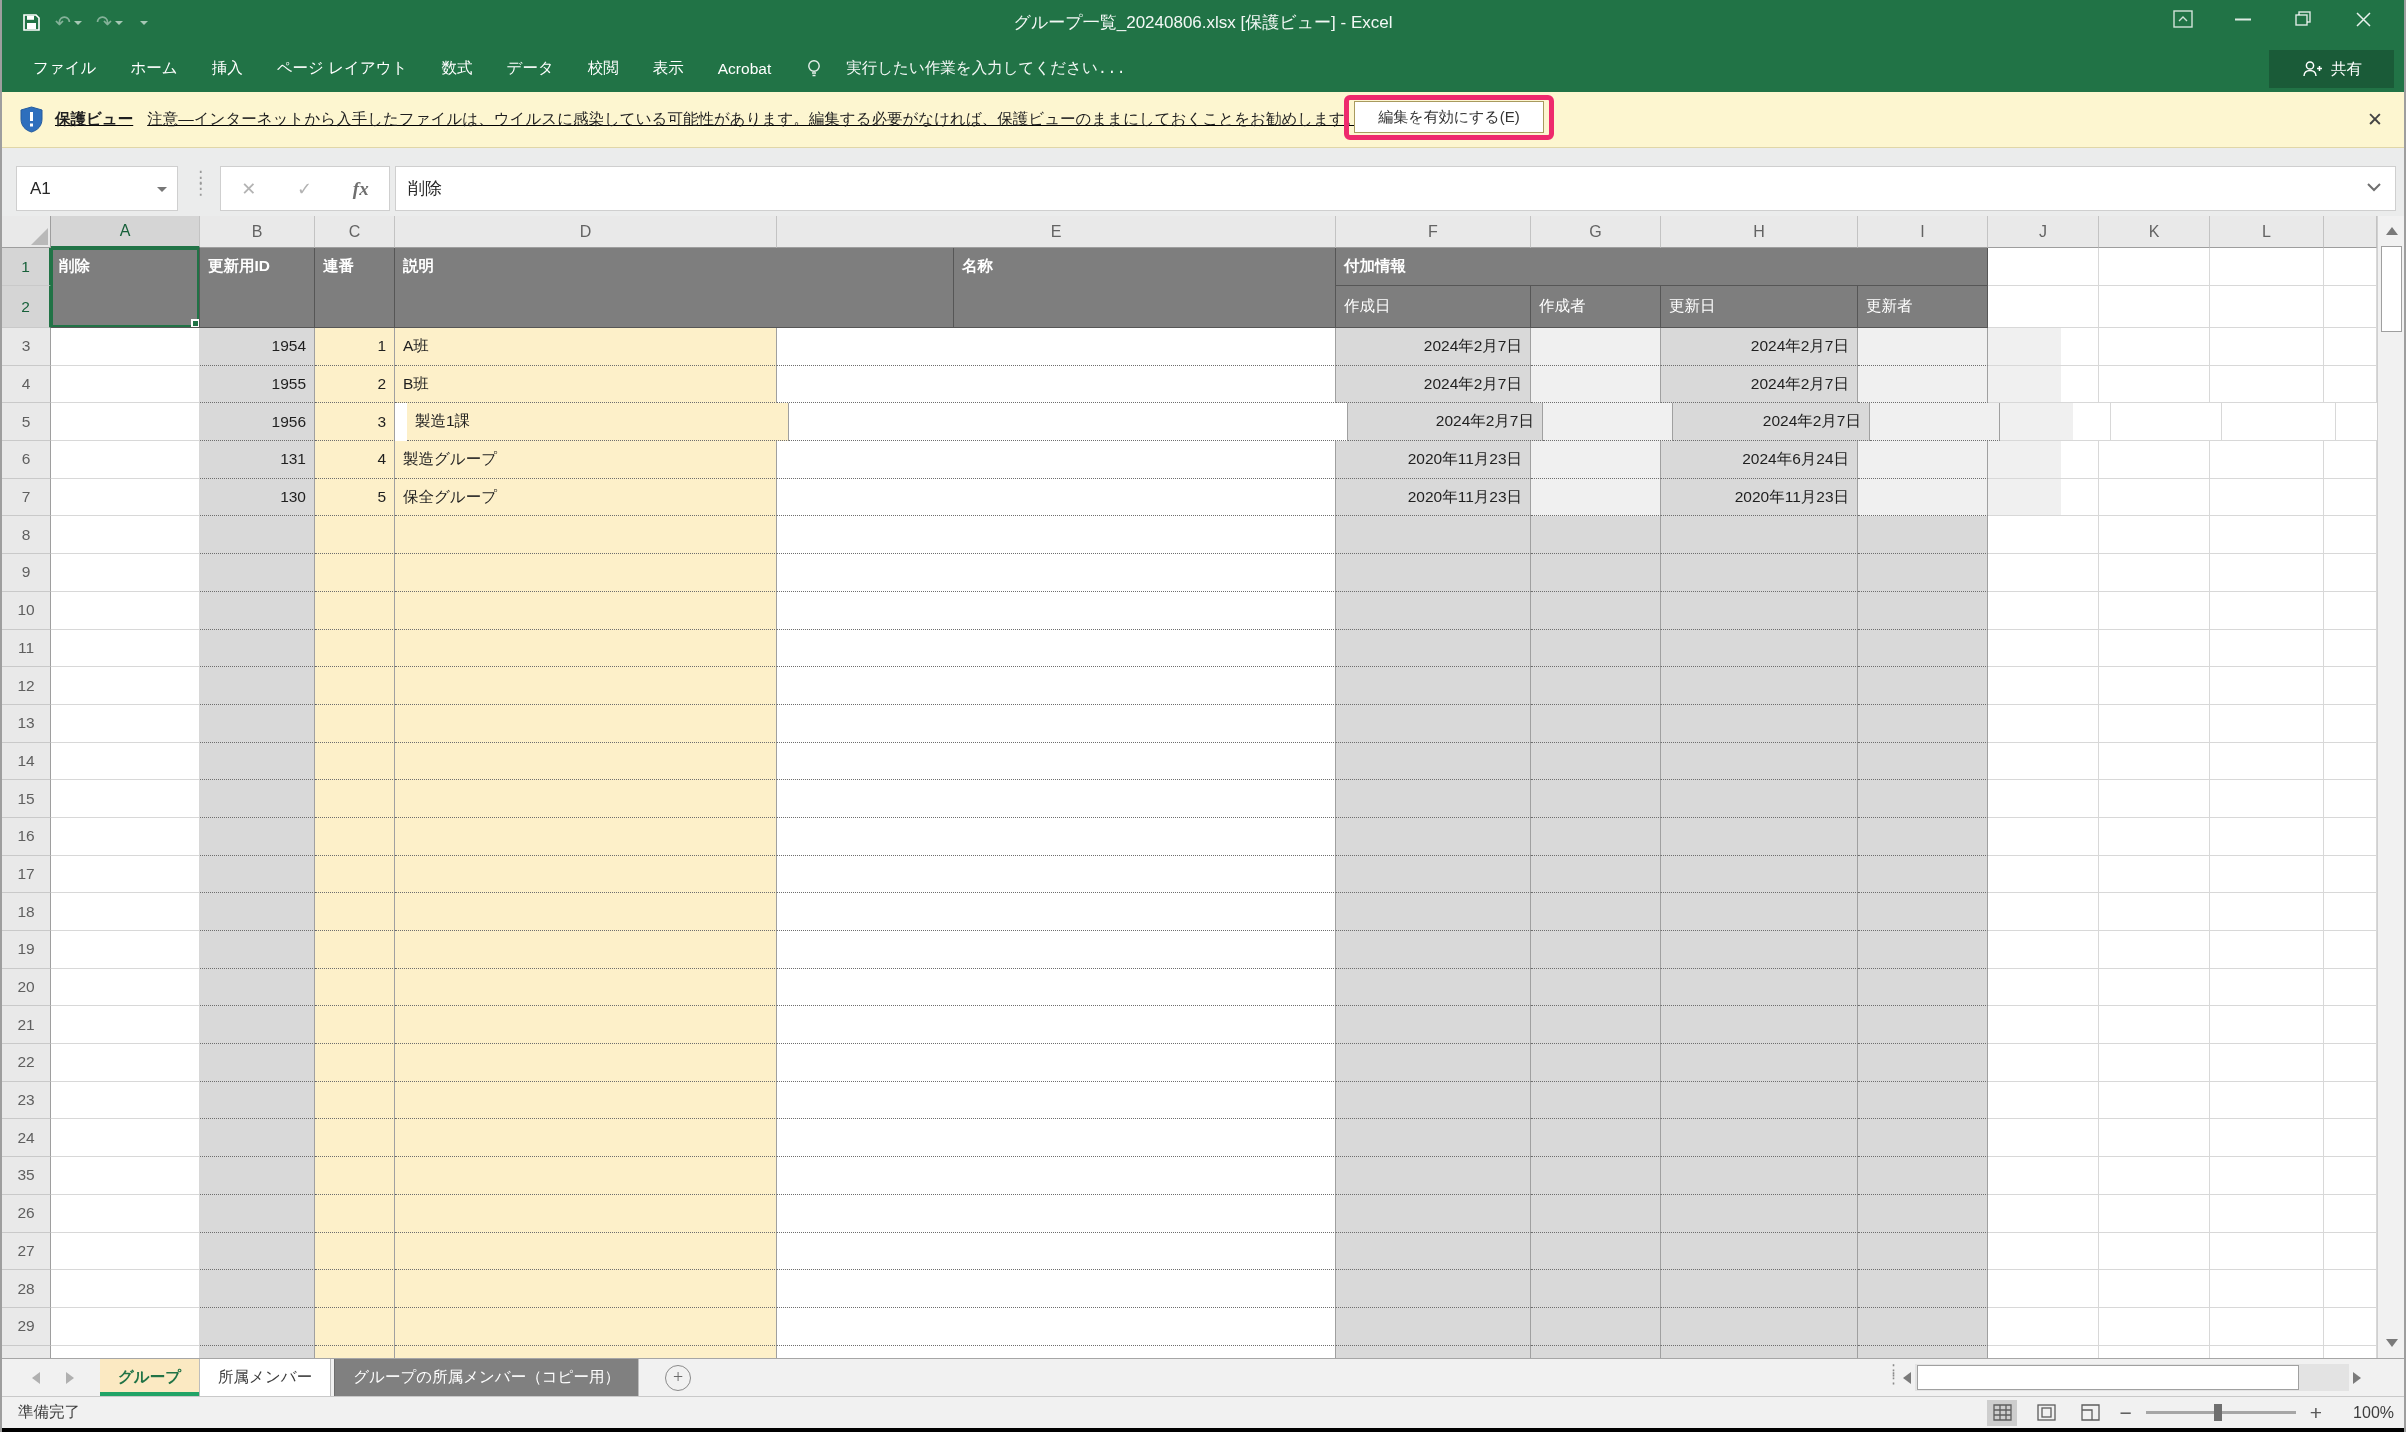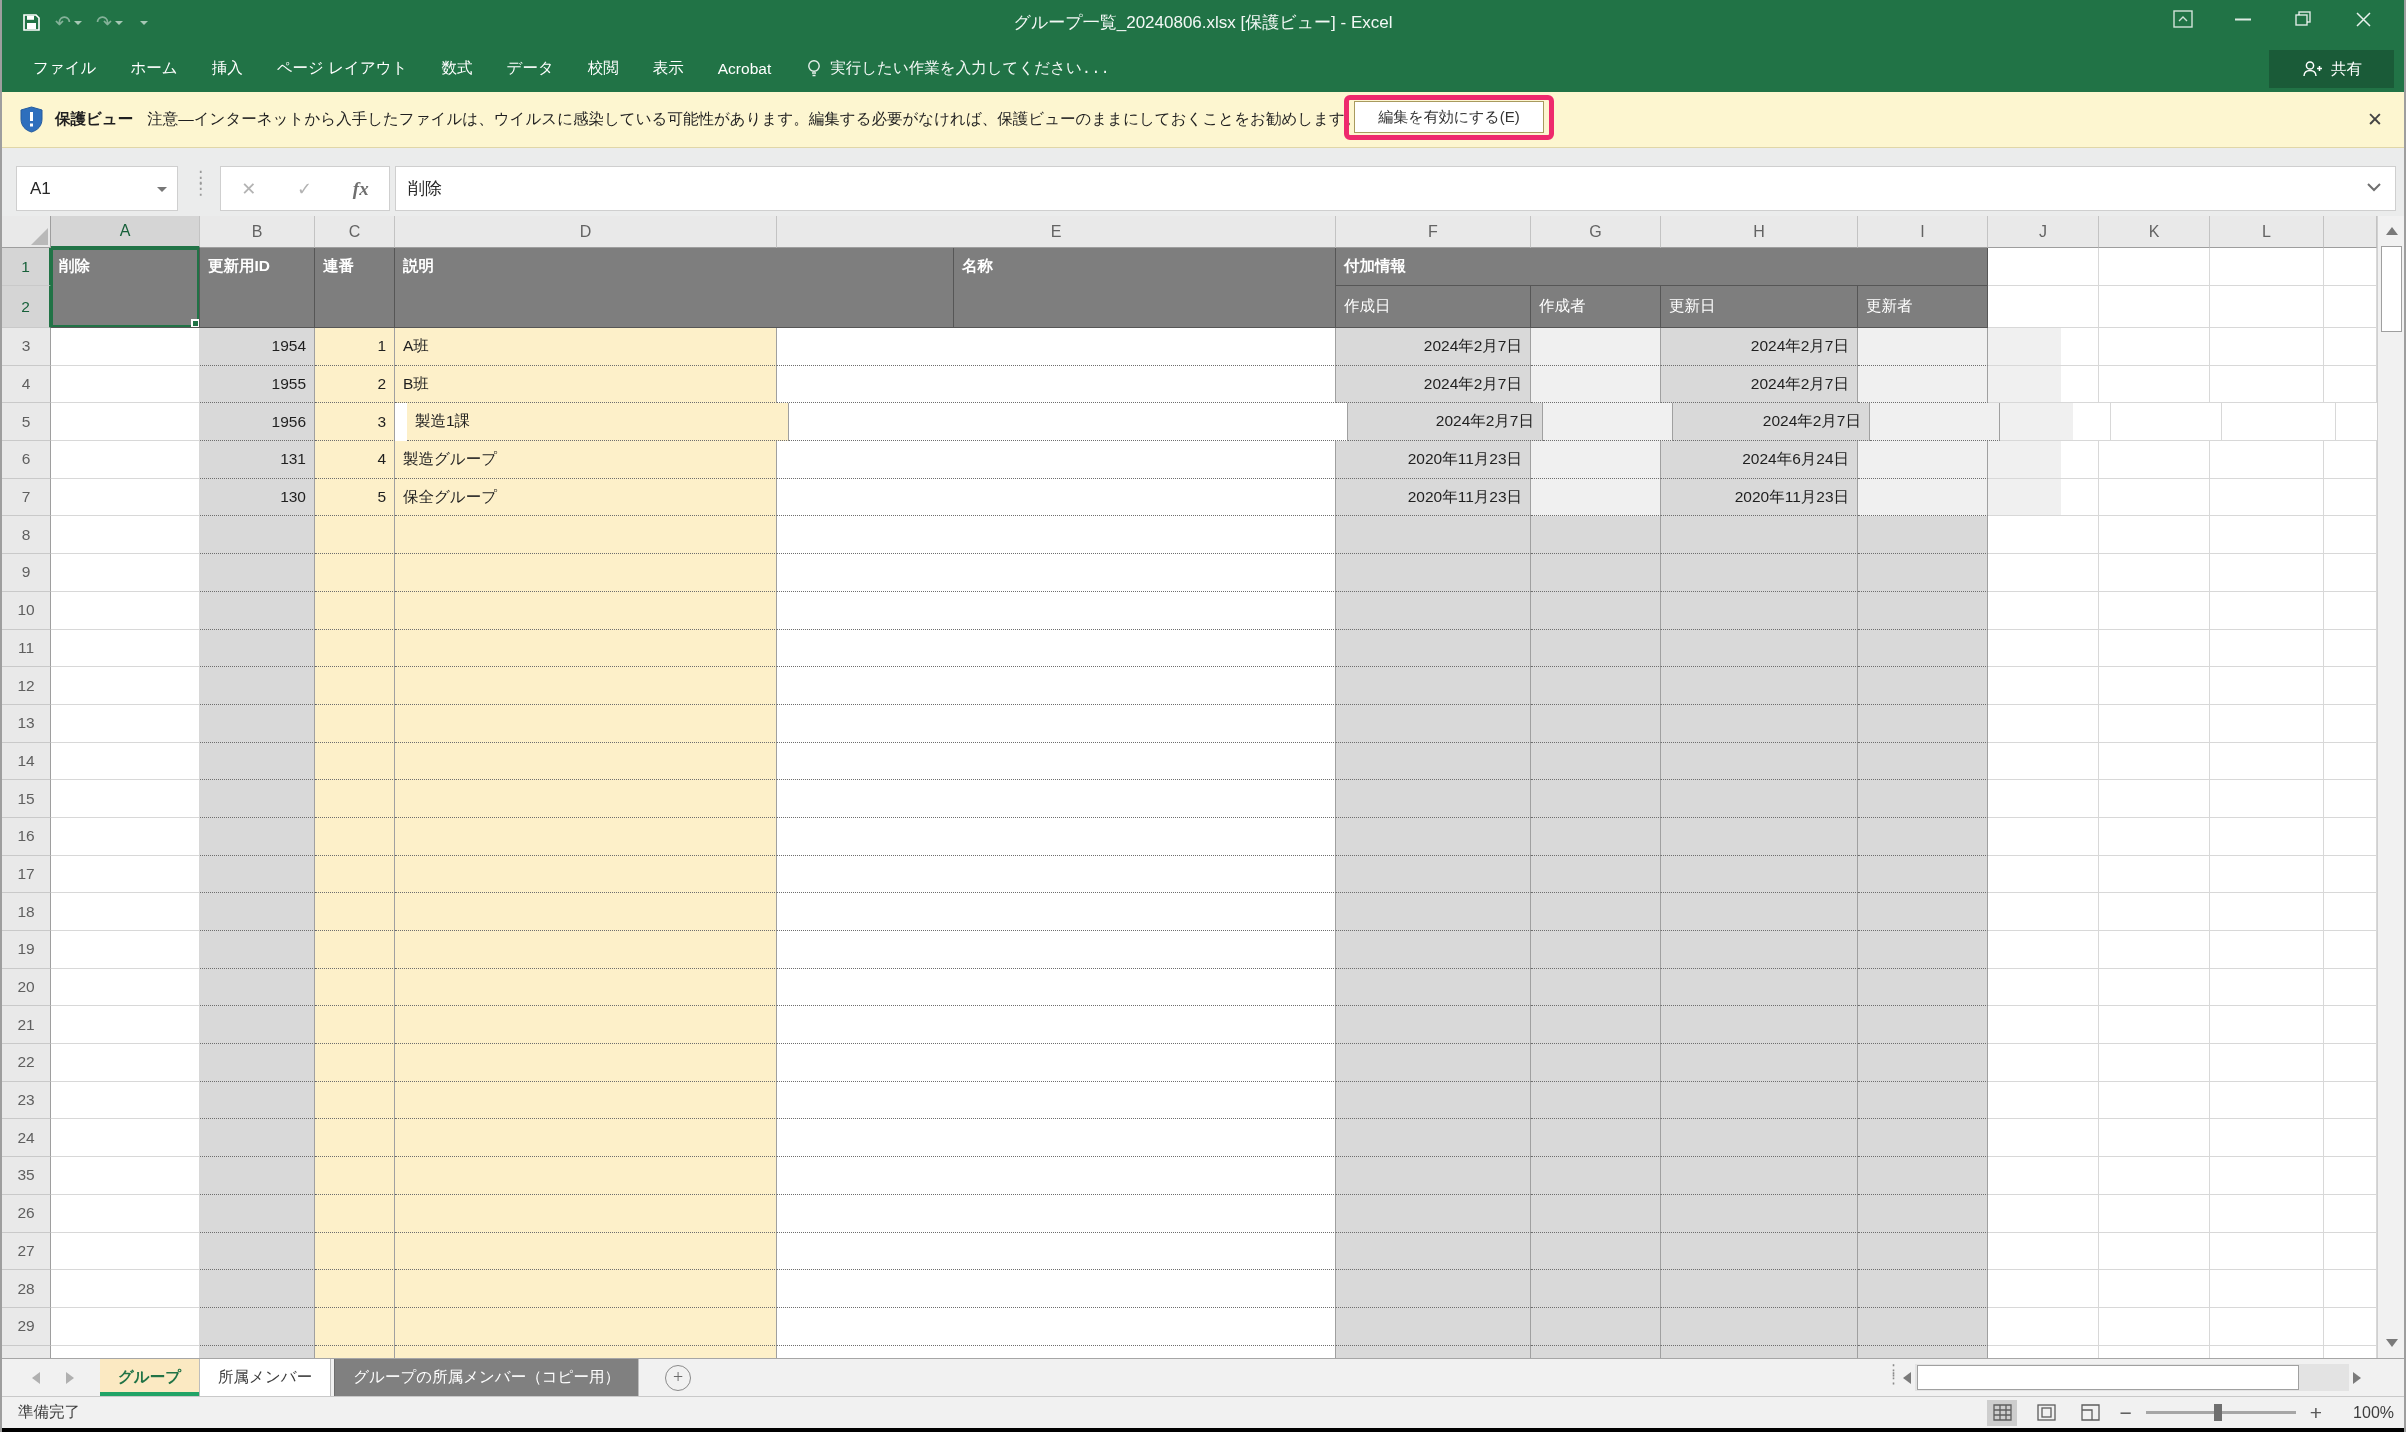--- a/index.html
+++ b/index.html
@@ -14,25 +14,25 @@
   .qat .dim{color:rgba(255,255,255,.45);}
   .caret{width:0;height:0;border-left:4px solid transparent;border-right:4px solid transparent;border-top:4px solid rgba(255,255,255,.6);display:inline-block;margin-left:3px;}
   .title-text{position:absolute;left:0;right:0;top:0;height:45px;display:flex;align-items:center;justify-content:center;font-size:17px;color:rgba(255,255,255,.95);pointer-events:none;}
   .win-controls{position:absolute;right:6px;top:0;height:38px;display:flex;align-items:center;gap:26px;padding-right:18px;}
   .win-btn{width:34px;height:30px;display:flex;align-items:center;justify-content:center;color:rgba(255,255,255,.85);}
 
   
   .ribbonrow{position:relative;height:47px;background:#217346;display:flex;align-items:center;}
   .rtabs{display:flex;align-items:center;padding-left:14px;}
   .rtab{padding:0 17px;font-size:15.5px;color:#fff;height:47px;display:flex;align-items:center;cursor:default;}
-  .tellme{display:flex;align-items:center;gap:8px;margin-left:18px;font-size:15.5px;color:rgba(255,255,255,.95);font-family:Liberation Mono, monospace;}
+  .tellme{display:flex;align-items:center;gap:24px;margin-left:18px;font-size:15.5px;color:rgba(255,255,255,.95);font-family:Liberation Mono, monospace;}
   .share-btn{position:absolute;right:10px;top:5px;height:38px;background:#1a5b38;display:flex;align-items:center;gap:8px;color:#fff;font-size:15.5px;padding:0 32px;}
 
   
-  .pvbar{position:relative;height:56px;background:#fdf6d0;border-bottom:1px solid #e0d6a8;display:flex;align-items:center;padding-left:18px;}
+  .pvbar{position:relative;height:56px;background:#fdf6d0;border-bottom:1px solid #e0d6a8;display:flex;align-items:center;padding-left:18px;text-decoration:underline;}
   .pv-label{font-weight:bold;font-size:15.5px;color:#1f1f1f;margin:0 14px 0 12px;}
   .pv-msg{font-size:15.5px;color:#1f1f1f;}
   .enable-btn{position:absolute;left:1352px;top:9px;width:190px;height:32px;background:#fff;border:1px solid #a89a5e;font-size:15px;color:#333;display:flex;align-items:center;justify-content:center;}
   .annotation{position:absolute;left:1342px;top:3px;width:210px;height:45px;border:5px solid #ee2a6d;border-radius:6px;pointer-events:none;}
   .pv-close{position:absolute;right:16px;top:14px;font-size:19px;color:#444;width:26px;height:26px;display:flex;align-items:center;justify-content:center;}
 
   
   .formularow{position:relative;height:68px;background:#ebecec;}
   .namebox{position:absolute;left:14px;top:18px;width:162px;height:45px;background:#fff;border:1px solid #cfcfcf;display:flex;align-items:center;font-size:17px;color:#262626;padding-left:13px;}
   .namebox .nb-caret{position:absolute;right:10px;top:20px;width:0;height:0;border-left:5px solid transparent;border-right:5px solid transparent;border-top:5px solid #777;}

